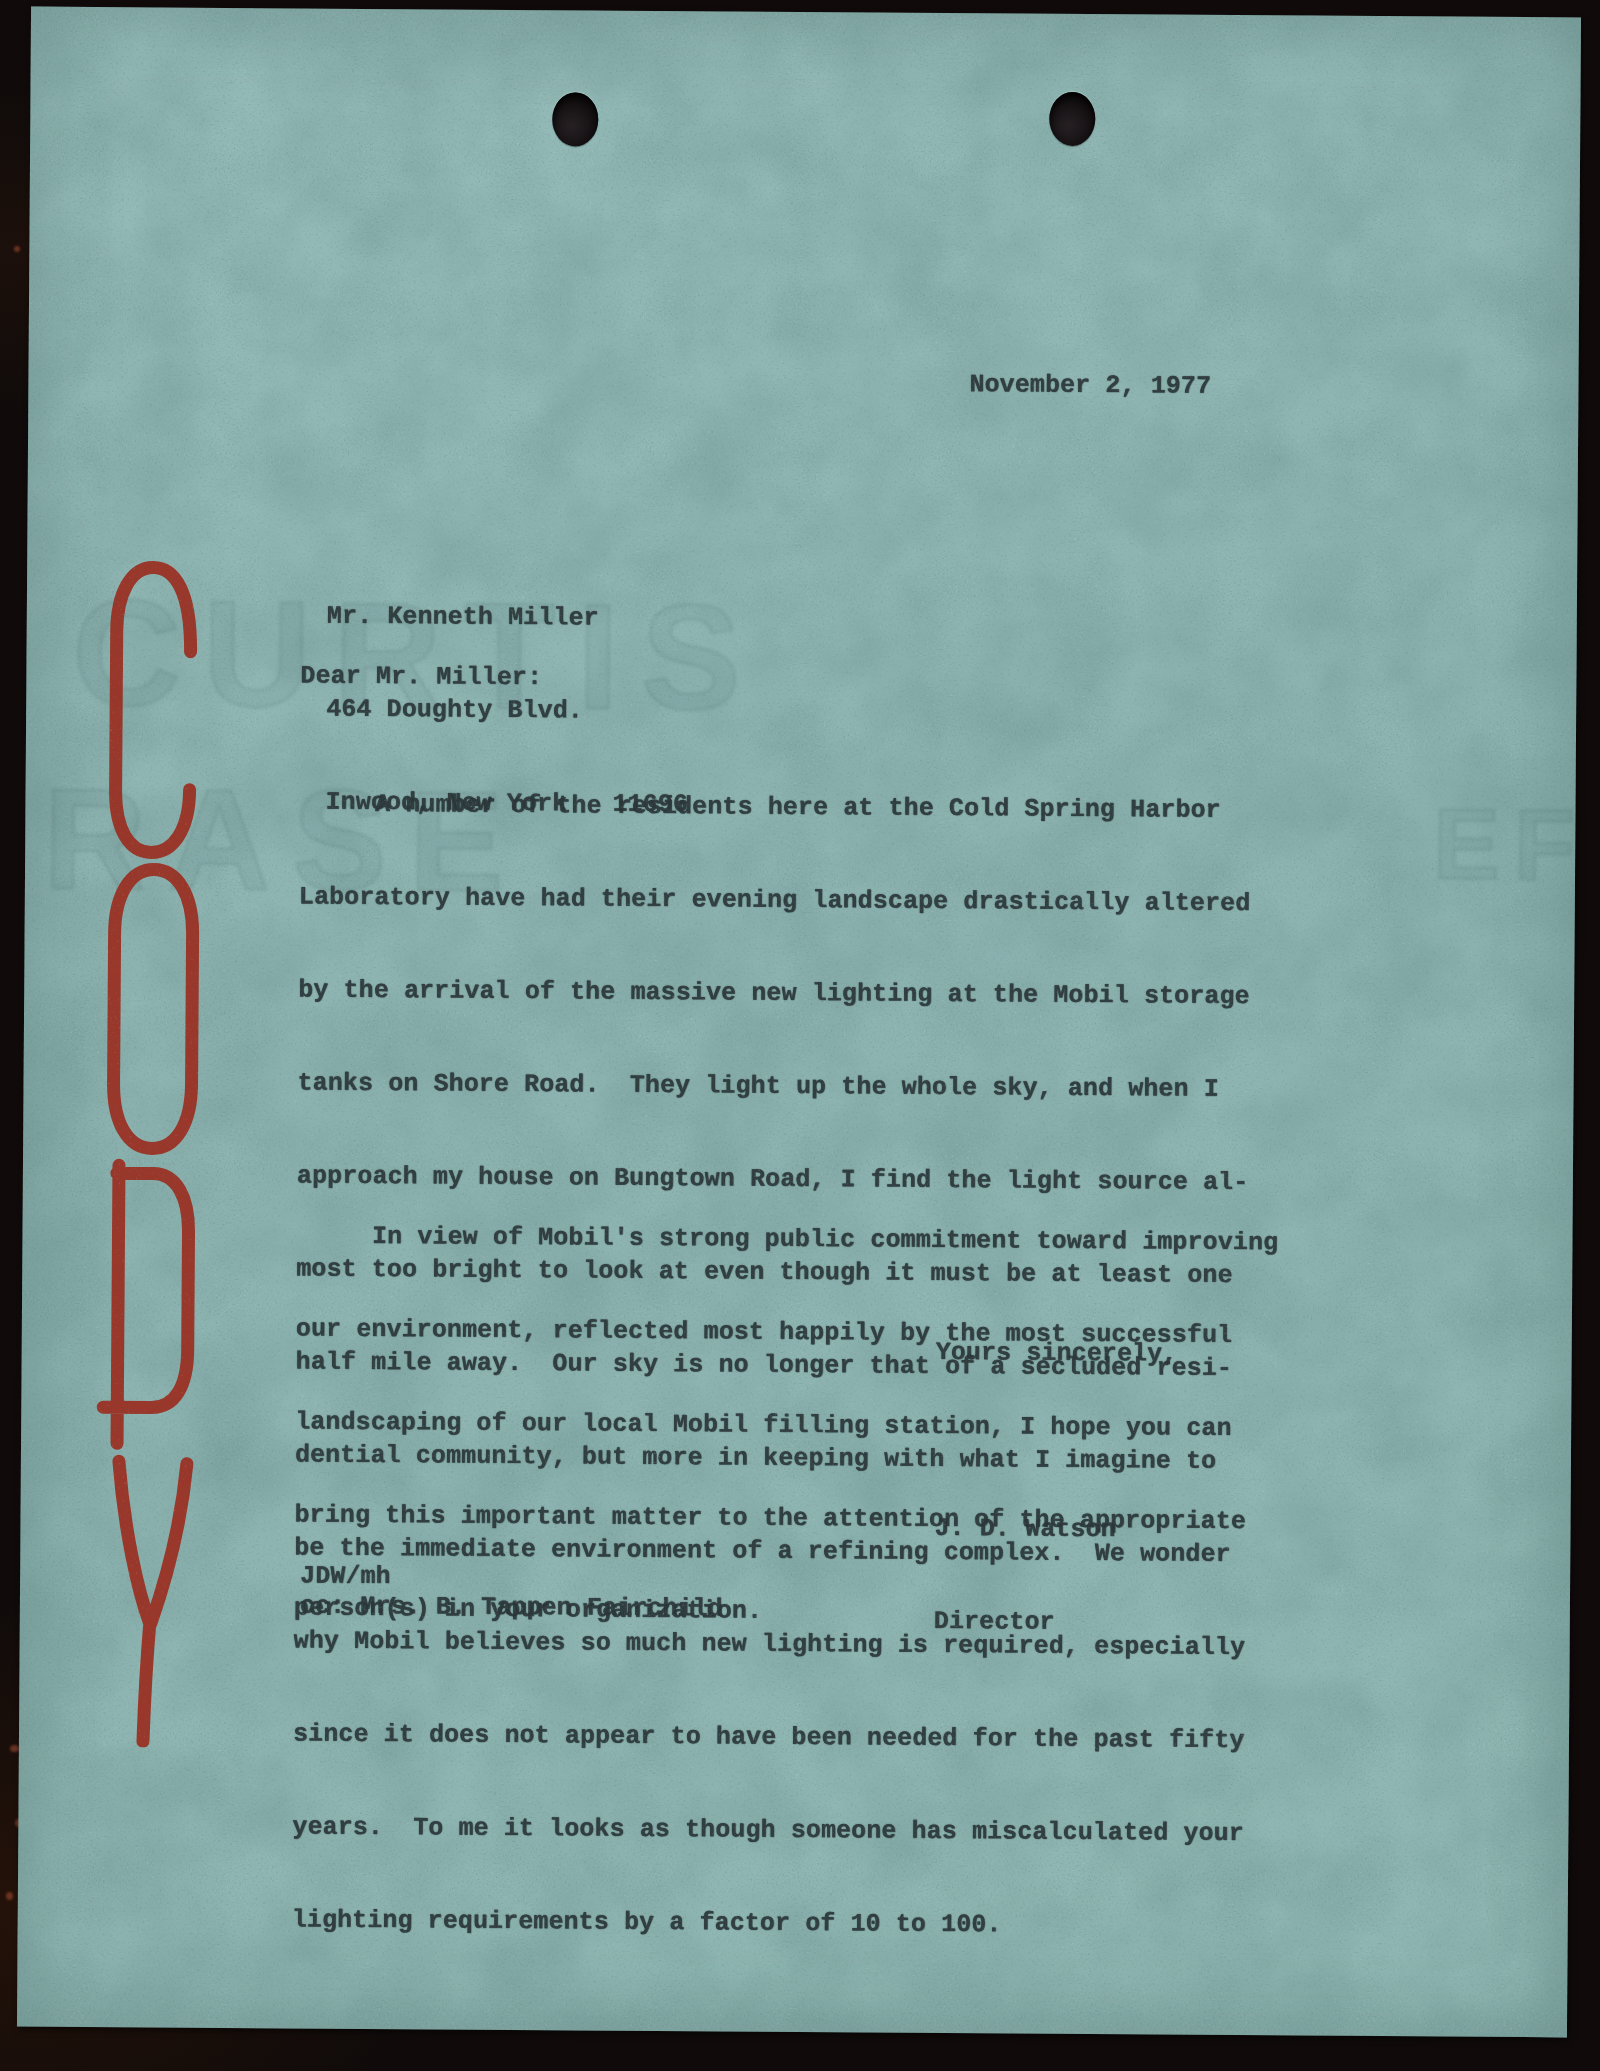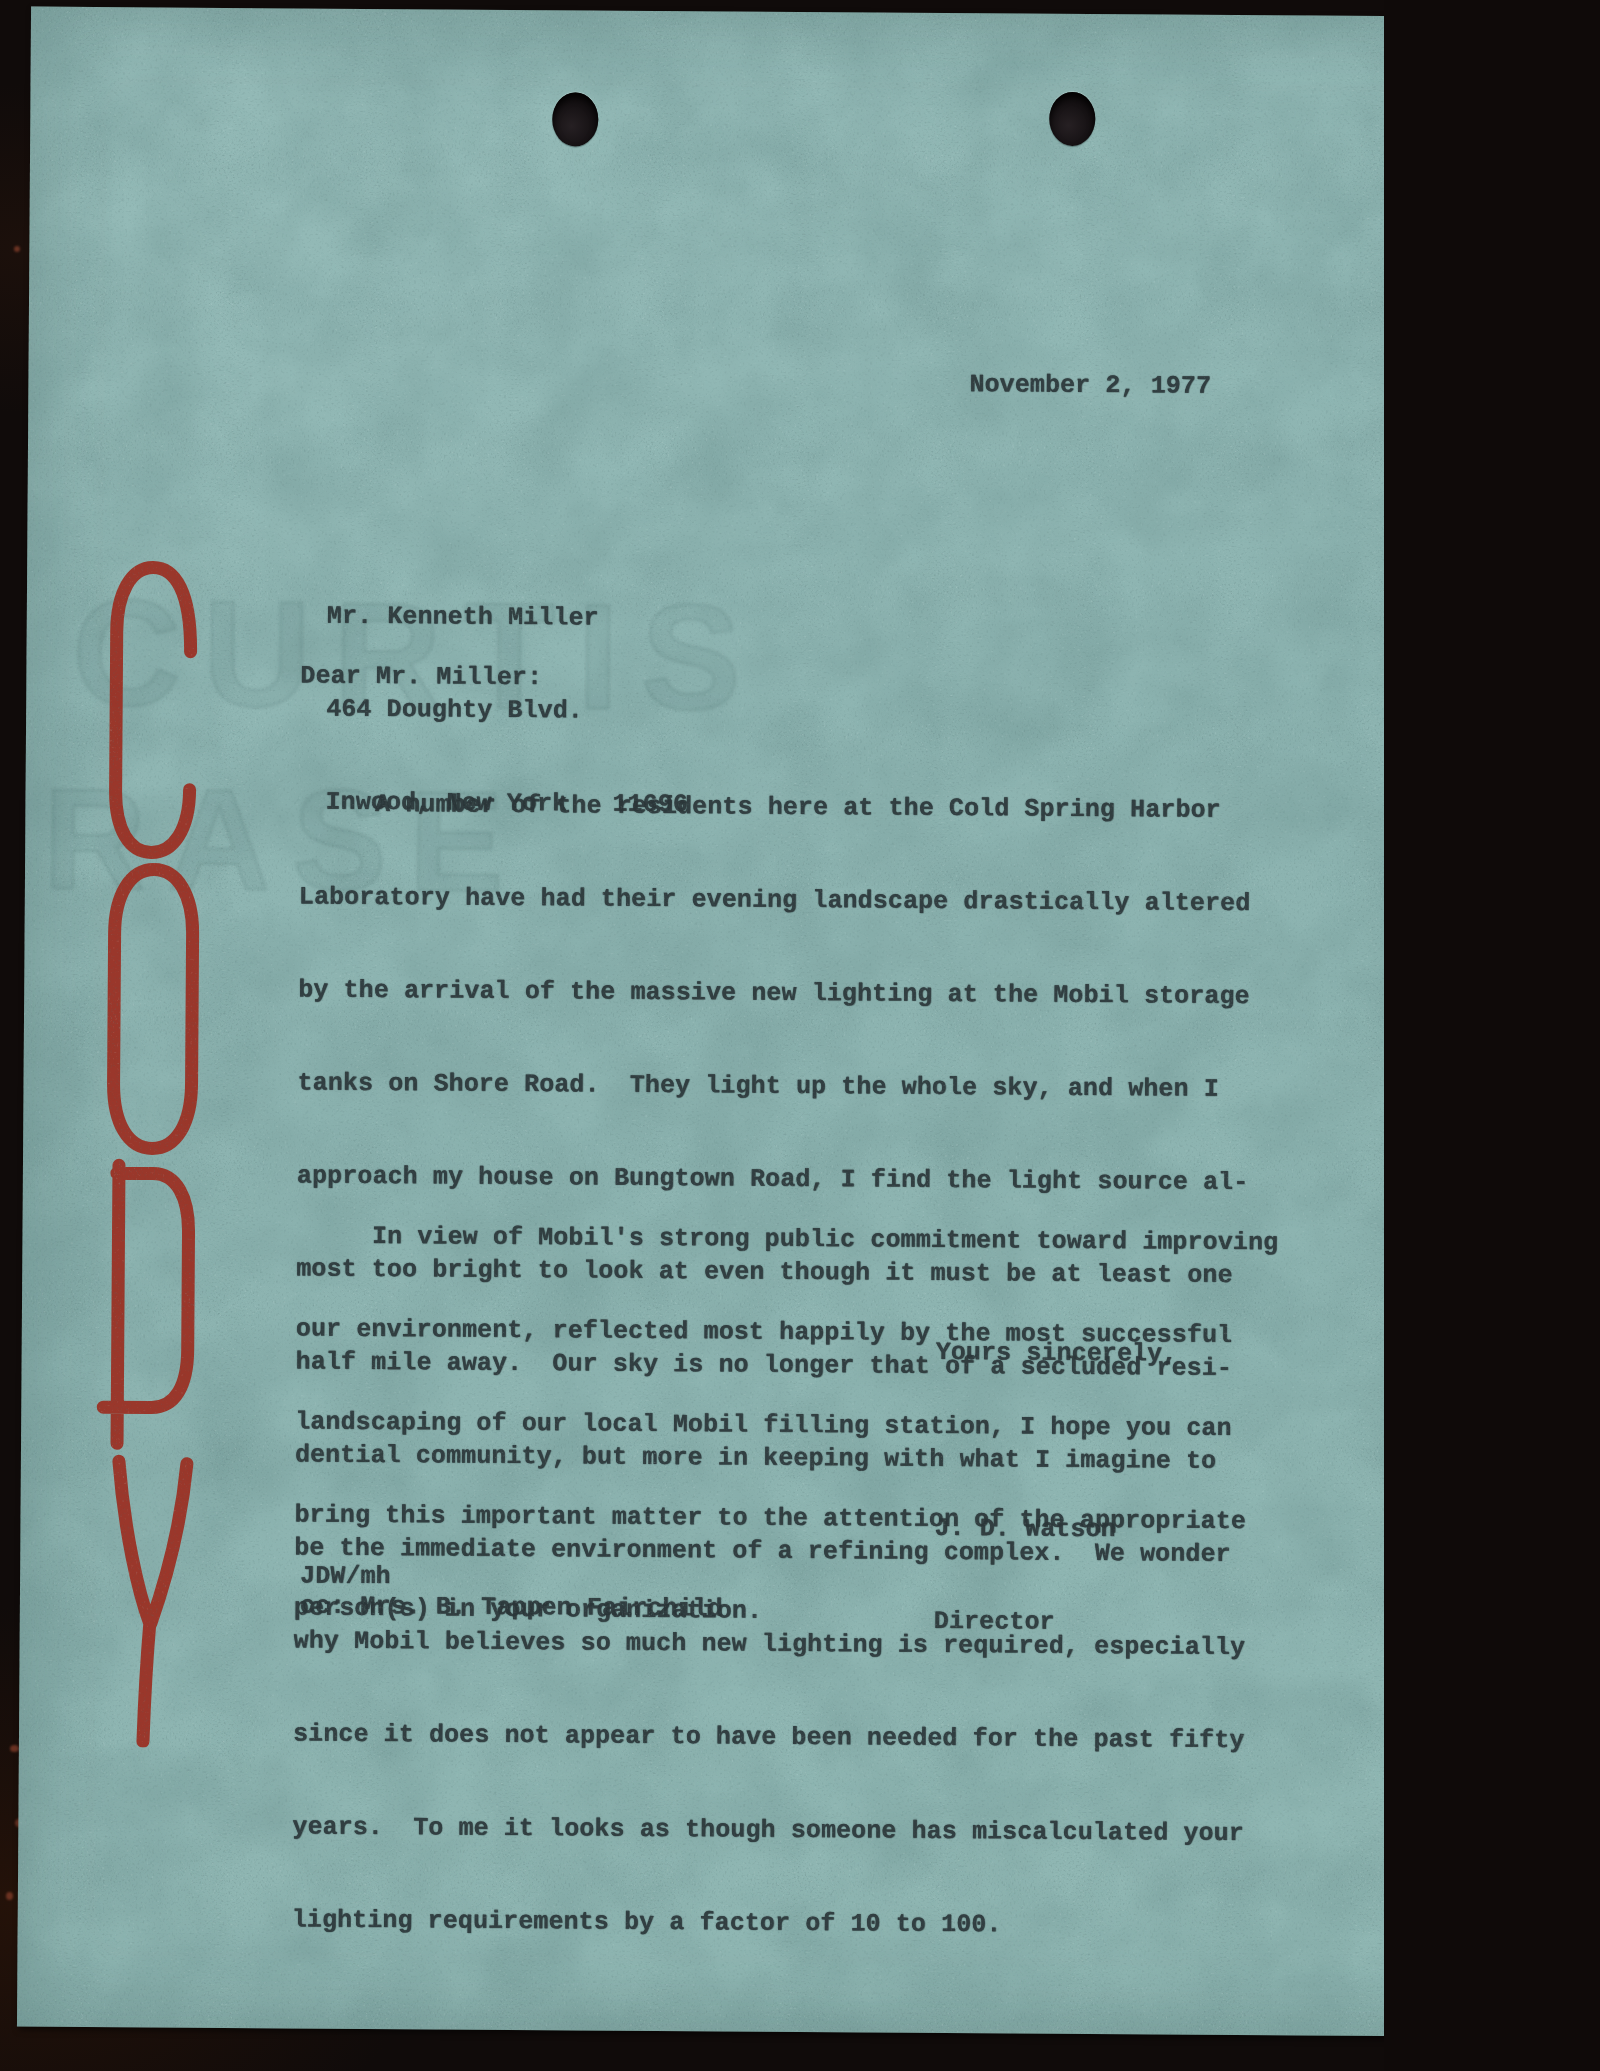--- a/index.html
+++ b/index.html
@@ -4,21 +4,21 @@
 <style>
   html,body{
     margin:0; padding:0;
     width:1600px; height:2071px;
     overflow:hidden;
     background:#0f0a09;
     font-family:"Liberation Mono","DejaVu Sans Mono",monospace;
   }
   #scan{
     position:relative;
-    width:1384px; height:2071px;
+    width:1600px; height:2071px;
     background:radial-gradient(ellipse 700px 500px at 1% 92%, #241209 0%, rgba(18,11,9,0) 60%),
                radial-gradient(ellipse 500px 300px at 2% 12%, #1c100b 0%, rgba(18,11,9,0) 55%),
                #100b0a;
     overflow:hidden;
   }
   .speck{
     position:absolute; border-radius:50%;
     background:#7e3b28; filter:blur(1.2px); opacity:.8;
   }
   #paper{

